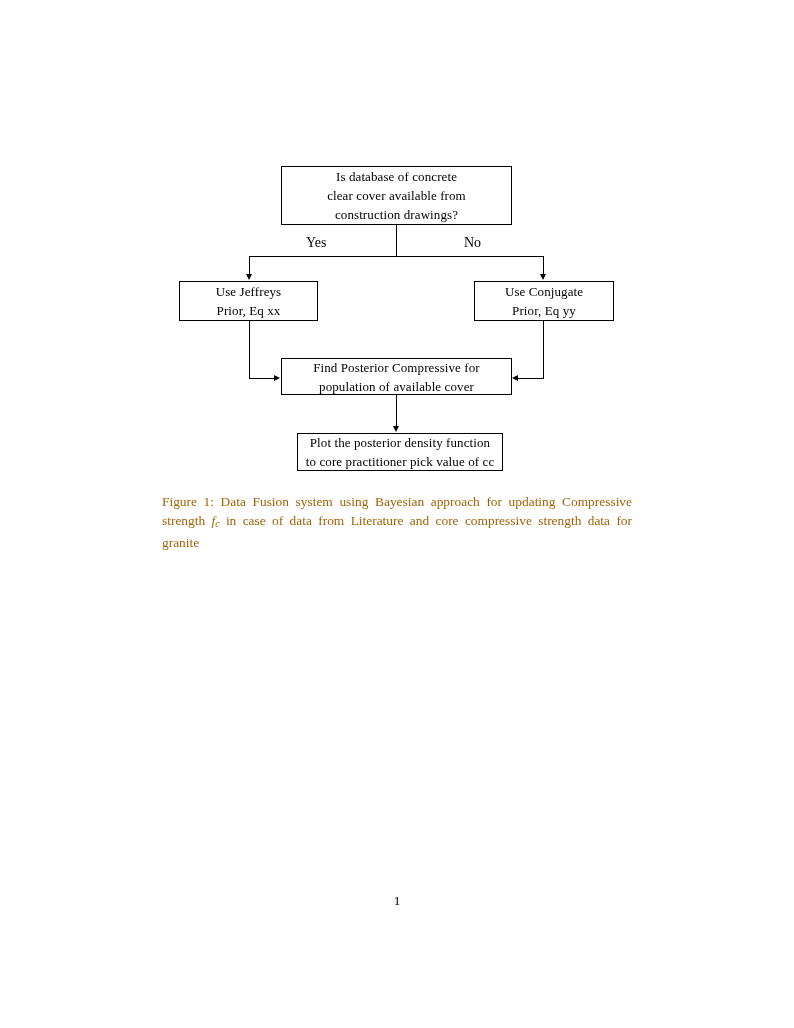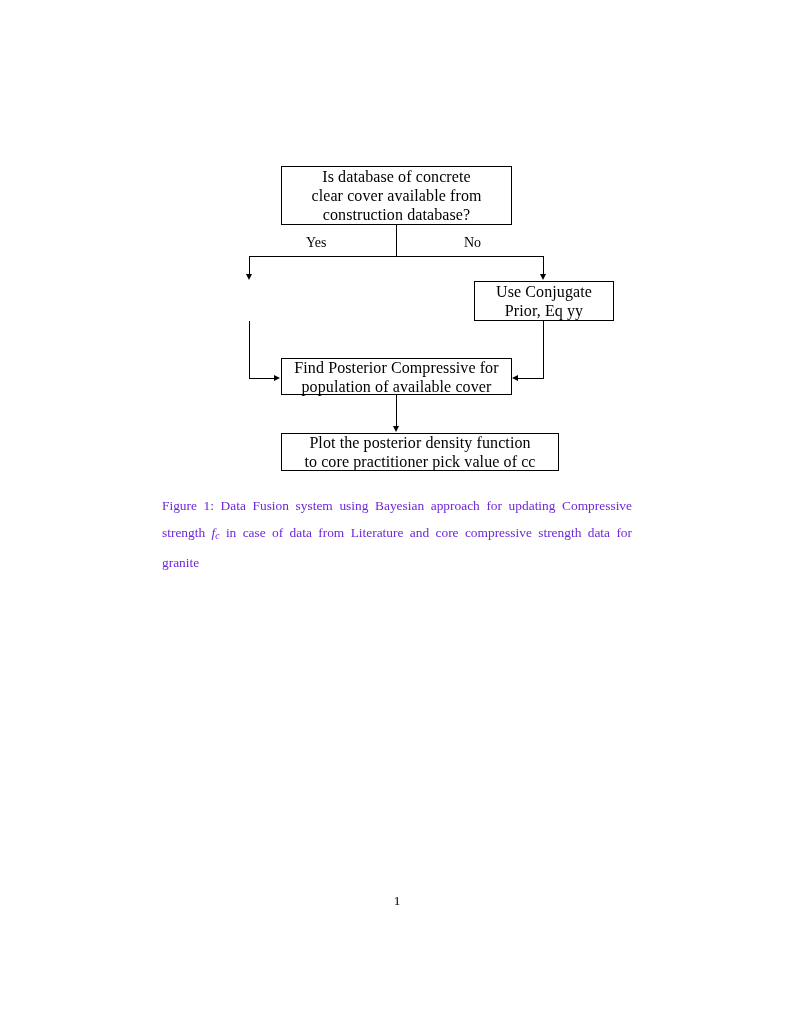--- a/index.html
+++ b/index.html
@@ -37,21 +37,21 @@
   .node {
     position: absolute;
     box-sizing: border-box;
     border: 1px solid #000000;
     background: #ffffff;
     display: flex;
     flex-direction: column;
     align-items: center;
     justify-content: center;
     text-align: center;
-    font-size: 16px;
+    font-size: 13px;
     line-height: 19px;
     letter-spacing: 0.1px;
     z-index: 3;
   }
   .node .ln { display: block; white-space: nowrap; }
 
   
   #node-question {
     left: 281px;
     top: 166px;
@@ -74,23 +74,23 @@
   }
   
   #node-posterior {
     left: 281px;
     top: 358px;
     width: 231px;
     height: 37px;
   }
   
   #node-plot {
-    left: 281px;
+    left: 297px;
     top: 433px;
-    width: 278px;
+    width: 206px;
     height: 38px;
   }
 
   
   .edge-label {
     position: absolute;
     font-size: 14px;
     line-height: 16px;
     white-space: nowrap;
     z-index: 4;
@@ -153,24 +153,24 @@
   #arrow-to-posterior-right { left: 512px; top: 374.8px; }
   #arrow-to-plot      { left: 393.3px; top: 426px; }
 
   
   #caption {
     position: absolute;
     left: 162px;
     top: 492px;
     width: 470px;
     font-size: 13.4px;
-    line-height: 27px;
+    line-height: 19px;
     text-align: justify;
     text-justify: inter-word;
-    color: #6d28d9;
+    color: #a16207;
   }
   #caption .math-f {
     font-style: italic;
     font-family: "Liberation Serif", "DejaVu Serif", serif;
   }
   #caption .math-sub {
     font-style: italic;
     font-size: 9.6px;
     vertical-align: -0.22em;
     letter-spacing: 0;
@@ -209,23 +209,27 @@
     <div class="arrow arrow-right" id="arrow-to-posterior-left"></div>
     <div class="arrow arrow-left" id="arrow-to-posterior-right"></div>
     <div class="arrow arrow-down" id="arrow-to-plot"></div>
 
     <div class="edge-label" id="label-yes">Yes</div>
     <div class="edge-label" id="label-no">No</div>
 
     <div class="node" id="node-question">
       <span class="ln">Is database of concrete</span>
       <span class="ln">clear cover available from</span>
-      <span class="ln">construction database?</span>
-    </div>
-
+      <span class="ln">construction drawings?</span>
+    </div>
+
+    <div class="node" id="node-jeffreys">
+      <span class="ln">Use Jeffreys</span>
+      <span class="ln">Prior, Eq xx</span>
+    </div>
 
     <div class="node" id="node-conjugate">
       <span class="ln">Use Conjugate</span>
       <span class="ln">Prior, Eq yy</span>
     </div>
 
     <div class="node" id="node-posterior">
       <span class="ln">Find Posterior Compressive for</span>
       <span class="ln">population of available cover</span>
     </div>

